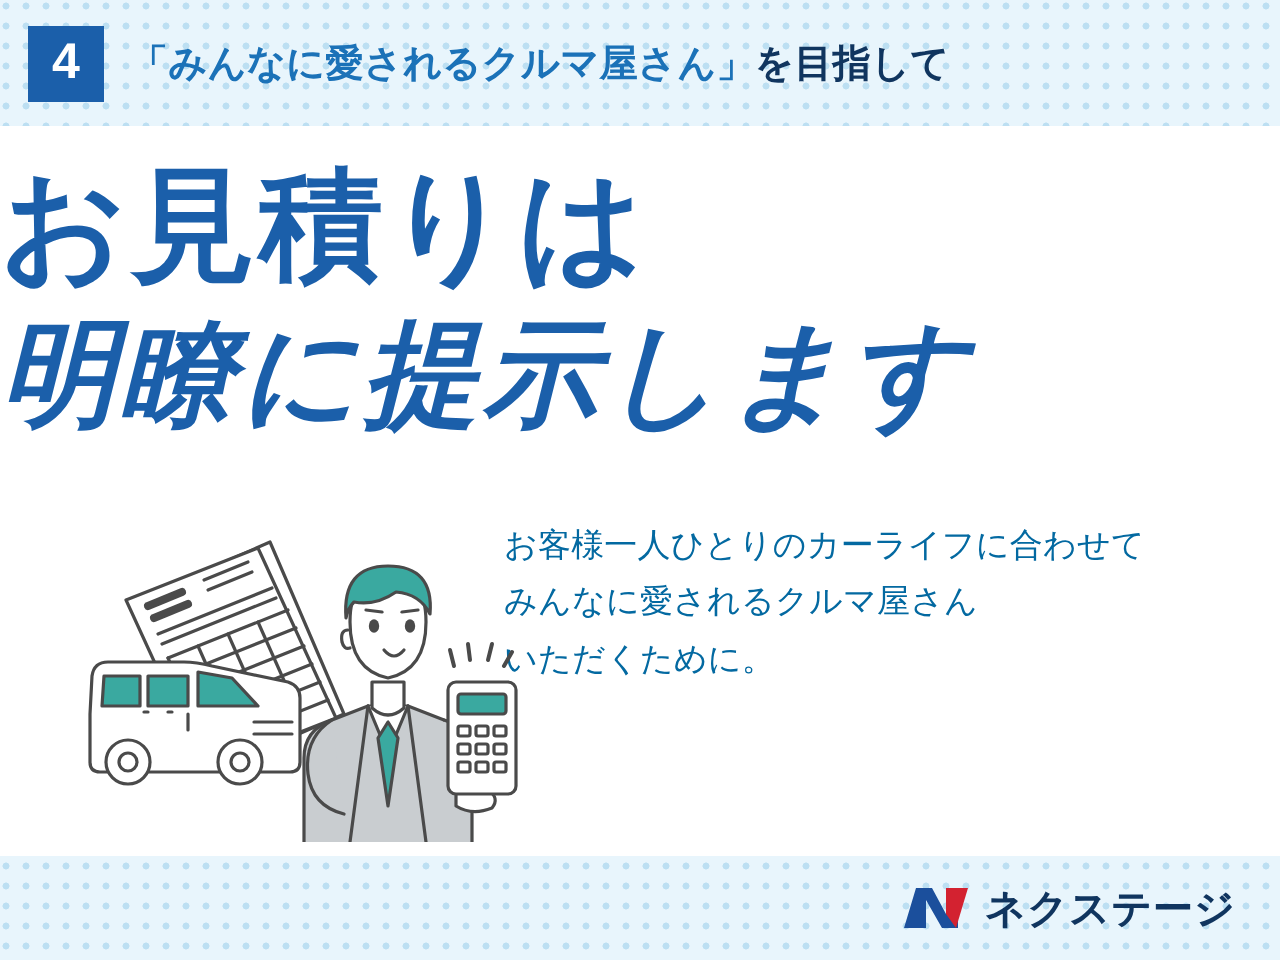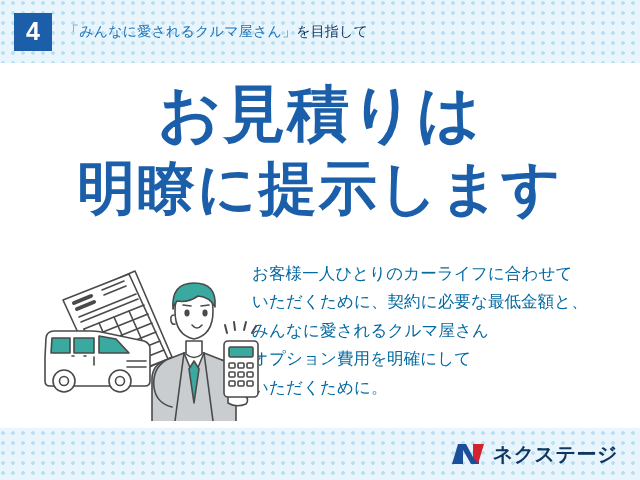--- a/index.html
+++ b/index.html
@@ -46,22 +46,22 @@
     display: flex;
     align-items: center;
     justify-content: center;
     font-size: 25px;
     font-weight: bold;
     line-height: 1;
     font-family: "Liberation Sans", sans-serif;
   }
   .header-title {
     margin-left: 13px;
-    font-size: 14px;
-    font-weight: normal;
+    font-size: 19px;
+    font-weight: bold;
     letter-spacing: 0.2px;
     white-space: nowrap;
     color: #133a68;
   }
   .header-title .quoted {
     color: #1b72b8;
   }
   .header-title .plain {
     color: #10355f;
   }
@@ -75,32 +75,32 @@
     height: 365px;
     background: #ffffff;
   }
 
   
   .headline {
     position: absolute;
     left: 0;
     top: 20px;
     width: 640px;
-    text-align: center;
     color: #1b5faa;
     font-weight: bold;
     letter-spacing: 2px;
     line-height: 1.0;
   }
   .headline-line1 {
     font-size: 62px;
     margin-bottom: 14px;
   }
   .headline-line2 {
     font-size: 58px;
+    font-style: italic;
   }
 
   
   .body-text {
     position: absolute;
     left: 252px;
     top: 196px;
     width: 362px;
     color: #0369a1;
     font-size: 16.5px;
@@ -174,23 +174,21 @@
 
   <div class="panel">
 
     <div class="headline">
       <div class="headline-line1">お見積りは</div>
       <div class="headline-line2">明瞭に提示します</div>
     </div>
 
     <div class="body-text">
       <span class="ln">お客様一人ひとりのカーライフに合わせて</span>
-      <span class="ln">いただくために、契約に必要な最低金額と、</span>
       <span class="ln">みんなに愛されるクルマ屋さん</span>
-      <span class="ln">オプション費用を明確にして</span>
       <span class="ln">いただくために。</span>
     </div>
 
     <div class="illustration">
       <svg viewBox="0 0 238 168" xmlns="http://www.w3.org/2000/svg">
         <g fill="none" stroke="#4a4a4a" stroke-width="1.6" stroke-linecap="round" stroke-linejoin="round">
 
           <g>
             <path d="M44 44 L103 18 L140 104 L81 130 Z" fill="#ffffff" stroke="#4a4a4a"></path>
           </g>

